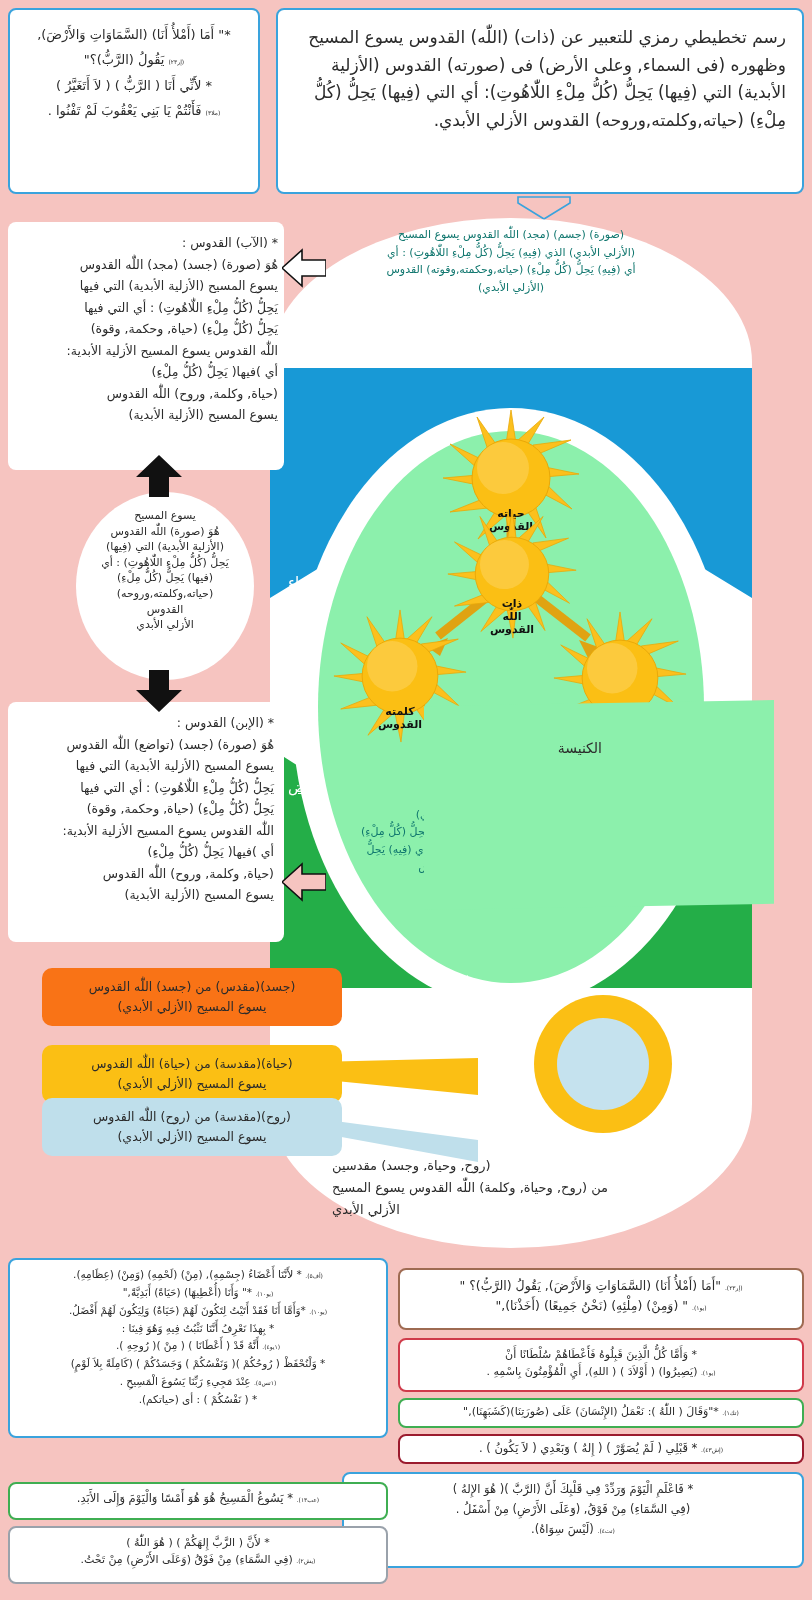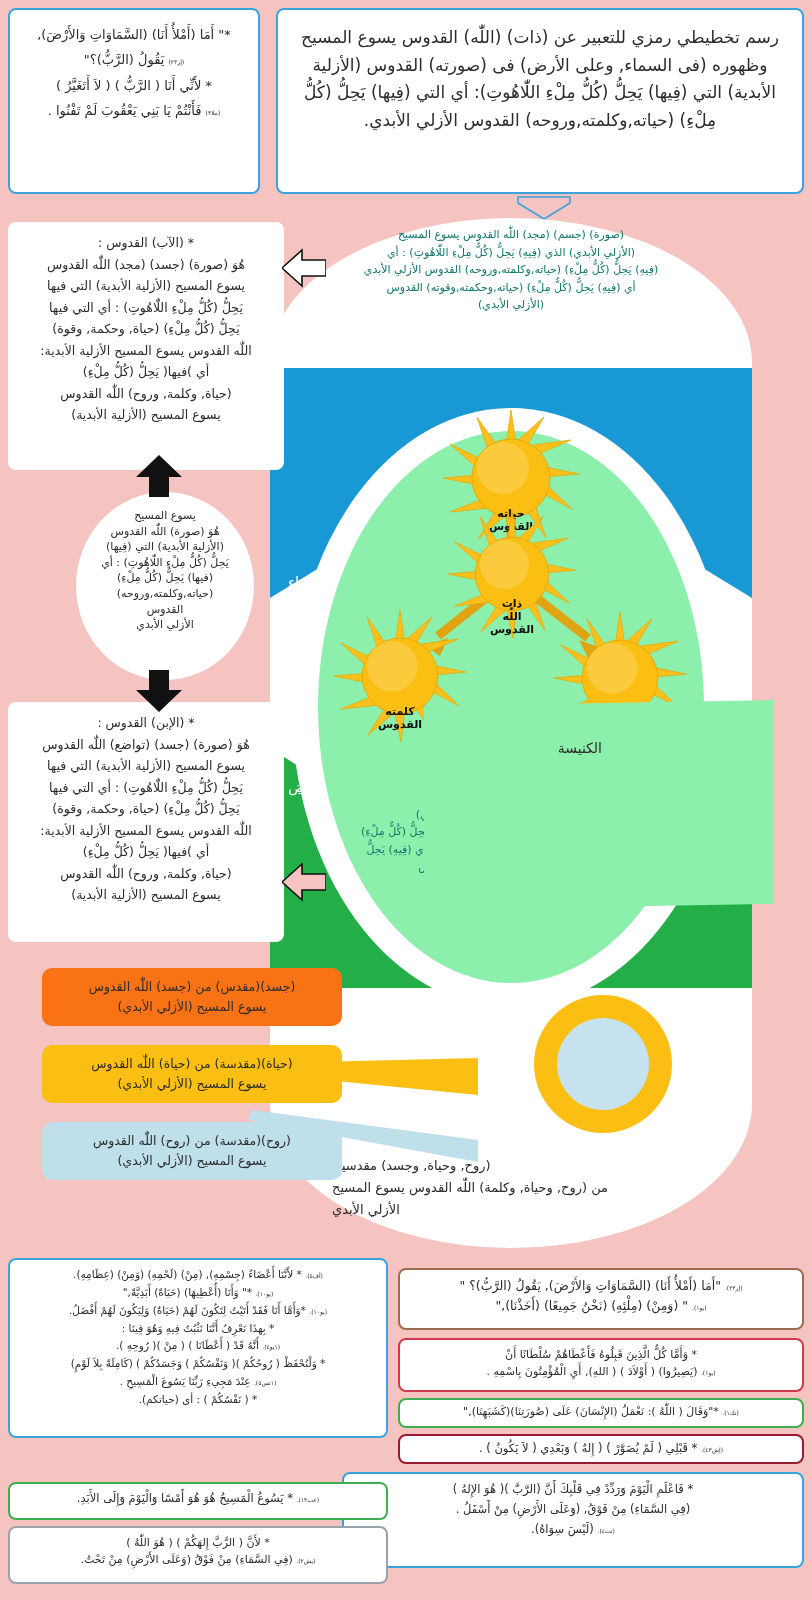--- a/index.html
+++ b/index.html
@@ -16,21 +16,21 @@
     background: #f6c4c0;
     direction: rtl;
   }
 
   
   .box {
     position: absolute;
     background: #ffffff;
     border-radius: 8px;
     padding: 6px 8px;
-    text-align: center;
+    text-align: right;
     color: #2b2b2b;
     line-height: 1.5;
   }
   .box.blue   { border: 2px solid #3aa3dd; }
   .box.plain  { border: none; }
 
   
   #hdr-left {
     right: 8px; top: 8px; width: 528px; height: 186px;
     font-size: 17px; line-height: 1.62; padding: 14px 16px;
@@ -164,21 +164,21 @@
 
   
   .callout {
     position: absolute; right: 470px; width: 300px;
     border-radius: 10px; padding: 9px 10px;
     font-size: 12.5px; line-height: 1.6; text-align: center;
     color: #2b2b2b;
   }
   #co-body   { top: 968px; background:#f97316; }
   #co-life   { top: 1045px; background:#fbbf14; }
-  #co-spirit { top: 1122px; background:#bfdfeb; }
+  #co-spirit { top: 1098px; background:#bfdfeb; }
 
   
   .scr { position: absolute; border-radius: 8px; padding: 6px 9px;
          background:#fff; text-align: center; color:#2b2b2b; }
 
   #s-l1 { right: 8px; top: 1268px; width: 406px; height: 62px;
           border: 2px solid #9e6b52; font-size: 12.5px; line-height:1.6; }
   #s-l2 { right: 8px; top: 1338px; width: 406px; height: 54px;
           border: 2px solid #cf3a4a; font-size: 11px; line-height:1.55; }
   #s-l3 { right: 8px; top: 1398px; width: 406px; height: 30px;
@@ -231,21 +231,20 @@
     <div class="wedge" id="earth"></div>
     <div id="inner-white"></div>
     <div id="core-green"></div>
 
     <div class="stage-label" id="label-sky">السماء</div>
     <div class="stage-label" id="label-earth">الأرض</div>
 
     <div class="stage-text" id="txt-top">
       <span class="line">(صورة) (جسم) (مجد) اللّٰه القدوس يسوع المسيح</span>
       <span class="line">(الأزلي الأبدي) الذي (فِيهِ) يَحِلُّ (كُلُّ مِلْءِ اللّٰاهُوتِ) : أي</span>
-      <span class="line">(فِيهِ) يَحِلُّ (كُلُّ مِلْءِ) (حياته,وكلمته,وروحه) القدوس الأزلي الأبدي</span>
       <span class="line">أي (فِيهِ) يَحِلُّ (كُلُّ مِلْءِ) (حياته,وحكمته,وقوته) القدوس</span>
       <span class="line">(الأزلي الأبدي)</span>
     </div>
 
     <div class="stage-text" id="txt-bottom">
       <span class="line">(صورة) (جسم) (تواضع)</span>
       <span class="line">اللّٰه القدوس يسوع المسيح (الأزلي الأبدي)</span>
       <span class="line">الذي (فِيهِ) يَحِلُّ (كُلُّ مِلْءِ اللّٰاهُوتِ) : أي الذي (فِيهِ) يَحِلُّ (كُلُّ مِلْءِ)</span>
       <span class="line">(حياته,وكلمته,وروحه) القدوس الأزلي الأبدي: أي الذي (فِيهِ) يَحِلُّ</span>
       <span class="line">(كُلُّ مِلْءِ) (حياته,وحكمته,وقوته) القدوس</span>

